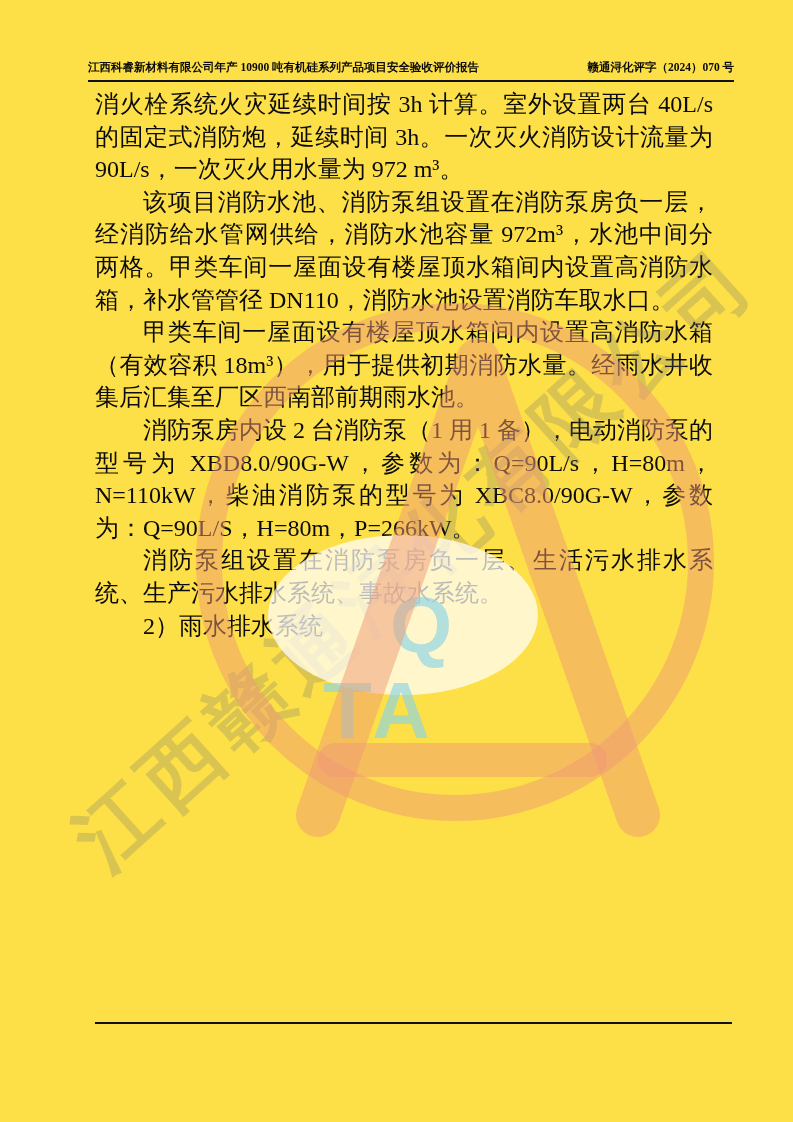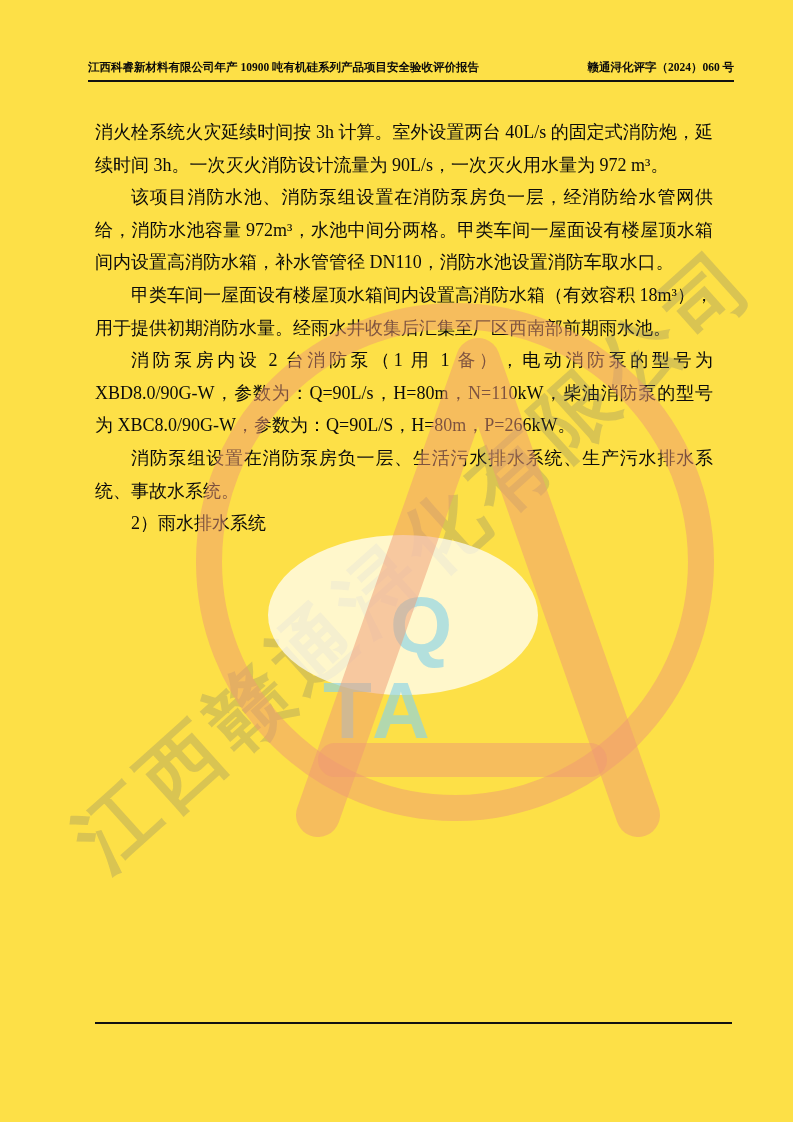--- a/index.html
+++ b/index.html
@@ -16,22 +16,22 @@
   
   .hdr{
     position:absolute;left:88px;right:78px;top:60px;
     display:flex;justify-content:space-between;align-items:flex-end;
     font-size:11.5px;font-weight:bold;white-space:nowrap;
     border-bottom:2px solid #111;padding-bottom:5px;
   }
   .hdr .gap{flex:0 0 24px;}
   
   .content{
-    position:absolute;left:95px;top:116px;width:618px;
-    font-size:18px;line-height:32.6px;
+    position:absolute;left:95px;top:88px;width:618px;
+    font-size:24px;line-height:32.6px;
     text-align:justify;text-justify:inter-ideograph;
     z-index:1;
   }
   .content p{margin:0;}
   .content p.ind{text-indent:2em;}
   
   .frule{
     position:absolute;left:95px;right:80px;top:1022px;
     border-top:2px solid #111;height:0;
   }
@@ -53,21 +53,21 @@
   .wm-logo{position:absolute;left:155px;top:300px;}
 </style>
 </head>
 <body>
 
 <div class="page">
 
   <div class="hdr">
     <span>江西科睿新材料有限公司年产 10900 吨有机硅系列产品项目安全验收评价报告</span>
     <span class="gap"></span>
-    <span>赣通浔化评字（2024）060 号</span>
+    <span>赣通浔化评字（2024）070 号</span>
   </div>
 
   <div class="content">
     <p class="para">消火栓系统火灾延续时间按 3h 计算。室外设置两台 40L/s 的固定式消防炮，延续时间 3h。一次灭火消防设计流量为 90L/s，一次灭火用水量为 972 m³。</p>
     <p class="para ind">该项目消防水池、消防泵组设置在消防泵房负一层，经消防给水管网供给，消防水池容量 972m³，水池中间分两格。甲类车间一屋面设有楼屋顶水箱间内设置高消防水箱，补水管管径 DN110，消防水池设置消防车取水口。</p>
     <p class="para ind">甲类车间一屋面设有楼屋顶水箱间内设置高消防水箱（有效容积 18m³），用于提供初期消防水量。经雨水井收集后汇集至厂区西南部前期雨水池。</p>
     <p class="para ind">消防泵房内设 2 台消防泵（1 用 1 备），电动消防泵的型号为 XBD8.0/90G-W，参数为：Q=90L/s，H=80m，N=110kW，柴油消防泵的型号为 XBC8.0/90G-W，参数为：Q=90L/S，H=80m，P=266kW。</p>
     <p class="para ind">消防泵组设置在消防泵房负一层、生活污水排水系统、生产污水排水系统、事故水系统。</p>
     <p class="para ind">2）雨水排水系统</p>
   </div>

